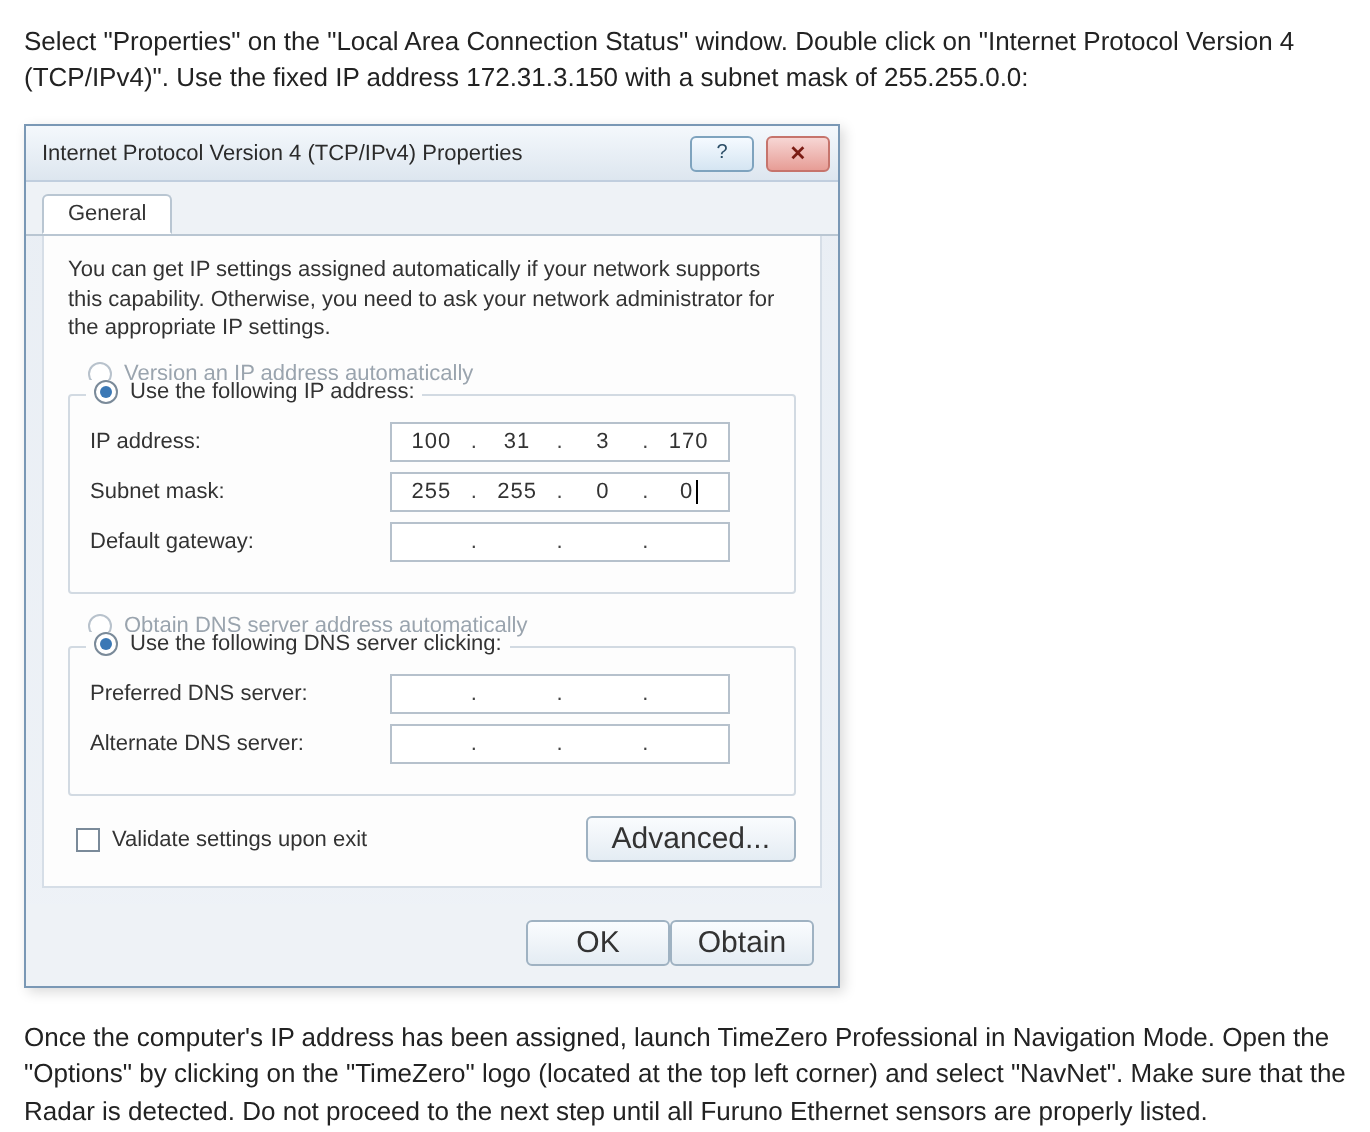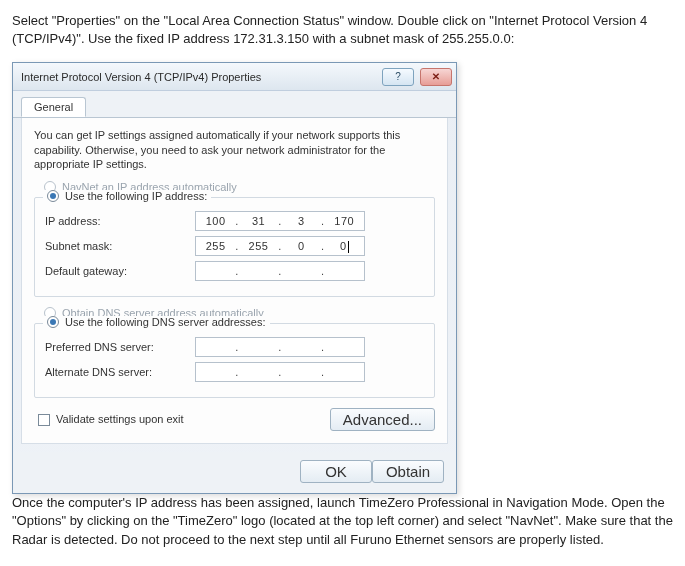--- a/index.html
+++ b/index.html
@@ -10,26 +10,27 @@
     font-size: 13px;
     color: #222;
     background: #fff;
     width: 685px;
   }
   .instruction {
     line-height: 1.4;
     margin-bottom: 14px;
   }
   .dialog {
-    width: 445px;
+    width: 408px;
     border: 1px solid #7a98b5;
     background: linear-gradient(#e9eef4, #eef2f7);
     font-family: Tahoma, sans-serif;
     font-size: 11px;
     color: #333;
+    margin-bottom: 16px;
     box-shadow: 2px 2px 6px rgba(0,0,0,0.15);
   }
   .titlebar {
     display: flex;
     align-items: center;
     justify-content: space-between;
     height: 28px;
     padding: 0 4px 0 8px;
     background: linear-gradient(#f4f8fc, #dde6ef);
     border-bottom: 1px solid #c0cede;
@@ -183,21 +184,21 @@
 
   <div class="tab-strip">
     <div class="tab">General</div>
   </div>
 
   <div class="panel">
     <div class="desc">You can get IP settings assigned automatically if your network supports this capability. Otherwise, you need to ask your network administrator for the appropriate IP settings.</div>
 
     <div class="radio-row">
       <span class="radio dis"></span>
-      <span class="radio-label dis">NavNet an IP address automatically</span>
+      <span class="radio-label dis">Version an IP address automatically</span>
     </div>
 
     <div class="group">
       <div class="group-legend">
         <span class="radio sel"></span>
         <span>Use the following IP address:</span>
       </div>
 
       <div class="field-row">
         <div class="field-label">IP address:</div>
@@ -240,21 +241,21 @@
     </div>
 
     <div class="radio-row">
       <span class="radio dis"></span>
       <span class="radio-label dis">Obtain DNS server address automatically</span>
     </div>
 
     <div class="group">
       <div class="group-legend">
         <span class="radio sel"></span>
-        <span>Use the following DNS server addresses:</span>
+        <span>Use the following DNS server clicking:</span>
       </div>
 
       <div class="field-row">
         <div class="field-label">Preferred DNS server:</div>
         <div class="ip-box">
           <span class="oct"></span>
             <span class="dot">.</span>
           <span class="oct"></span>
             <span class="dot">.</span>
           <span class="oct"></span>

